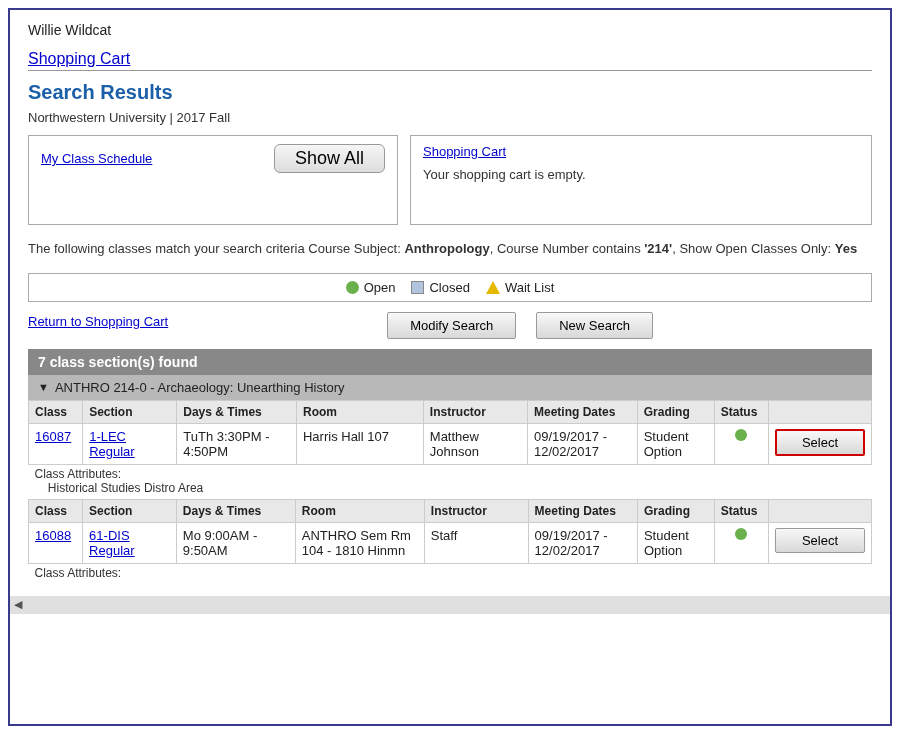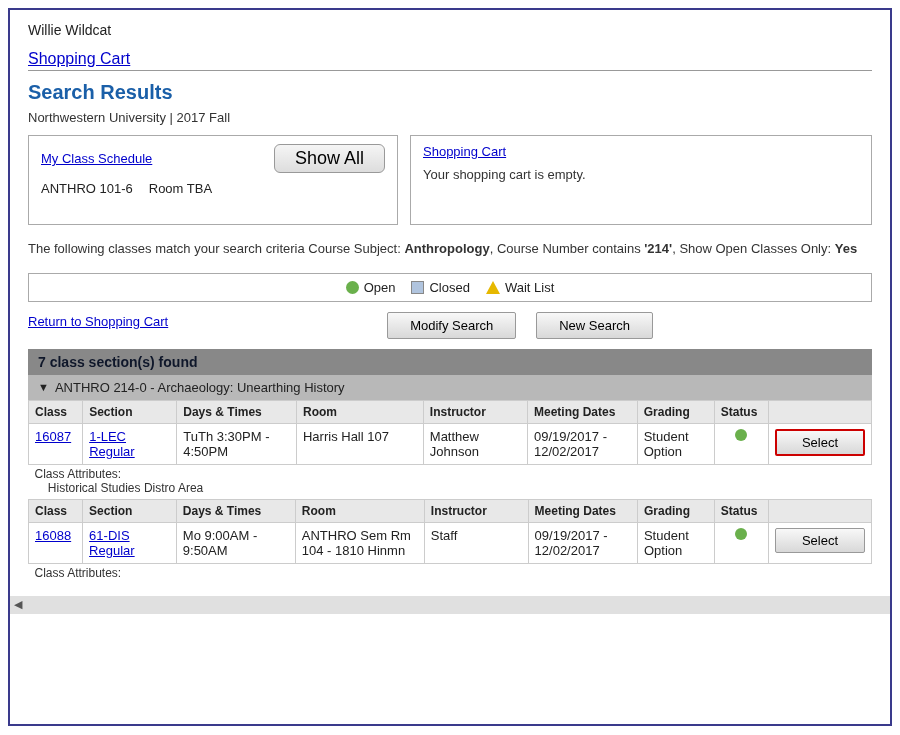--- a/index.html
+++ b/index.html
@@ -157,21 +157,21 @@
     .action-btn {
       background: linear-gradient(to bottom, #f8f8f8, #d8d8d8);
       border: 1px solid #999;
       padding: 5px 22px;
       font-size: 13px;
       cursor: pointer;
       border-radius: 2px;
     }
     .results-count-bar {
       background: #888;
-      color: #0f172a;
+      color: #ffffff;
       font-weight: bold;
       font-size: 14px;
       padding: 5px 10px;
       margin-bottom: 0;
     }
     .course-group-header {
       background: #b8b8b8;
       font-size: 13px;
       padding: 5px 10px;
       display: flex;
@@ -280,24 +280,20 @@
     <div class="search-results-heading">Search Results</div>
     <div class="university-info">Northwestern University | 2017 Fall</div>
 
     
     <div class="top-panels">
 
       <div class="schedule-panel">
         <div class="schedule-panel-header">
           <a class="my-class-link">My Class Schedule</a>
           <button class="show-all-btn">Show All</button>
-        </div>
-        <div class="class-schedule-row">
-          <span>ANTHRO 101-6</span>
-          <span>Room  TBA</span>
         </div>
       </div>
 
       <div class="cart-panel">
         <div class="cart-panel-header">
           <a class="cart-link">Shopping Cart</a>
         </div>
         <div class="cart-empty">Your shopping cart is empty.</div>
       </div>
     </div>

